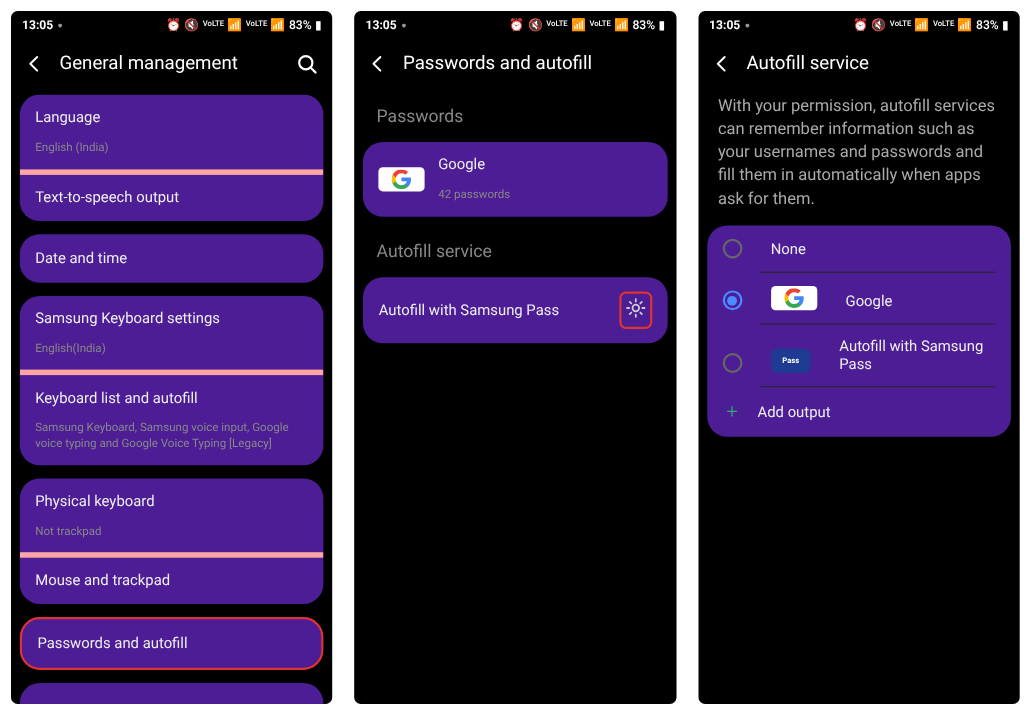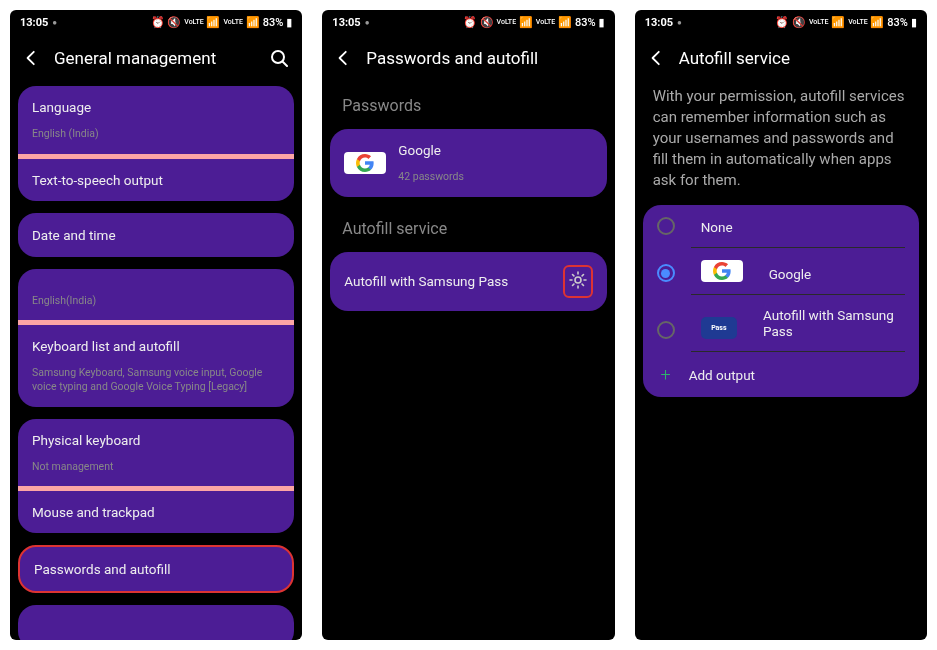--- a/index.html
+++ b/index.html
@@ -176,32 +176,33 @@
     </div>
 
     <div class="group">
       <div class="row">
         <div class="row-title">Date and time</div>
       </div>
     </div>
 
     <div class="group">
       <div class="row">
+        <div class="row-title">Samsung Keyboard settings</div>
         <div class="row-sub">English(India)</div>
       </div>
       <div class="row">
         <div class="row-title">Keyboard list and autofill</div>
         <div class="row-sub">Samsung Keyboard, Samsung voice input, Google voice typing and Google Voice Typing [Legacy]</div>
       </div>
     </div>
 
     <div class="group">
       <div class="row">
         <div class="row-title">Physical keyboard</div>
-        <div class="row-sub">Not management</div>
+        <div class="row-sub">Not trackpad</div>
       </div>
       <div class="row">
         <div class="row-title">Mouse and trackpad</div>
       </div>
     </div>
 
     <div class="group highlight">
       <div class="row">
         <div class="row-title">Passwords and autofill</div>
       </div>

